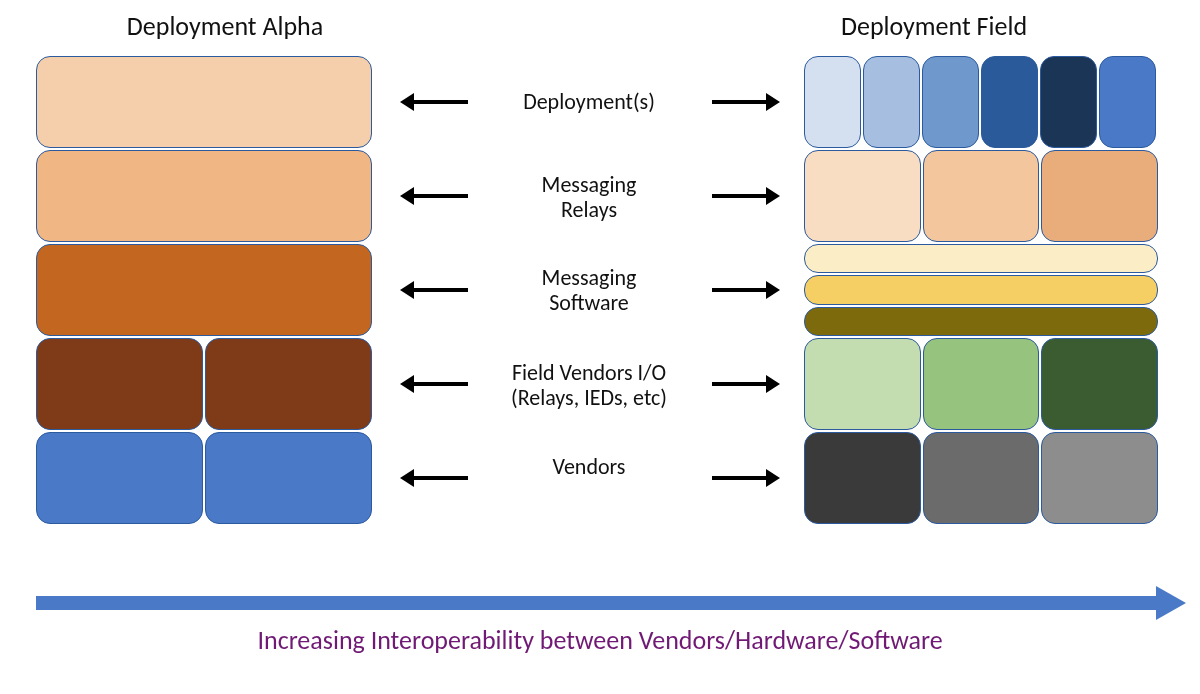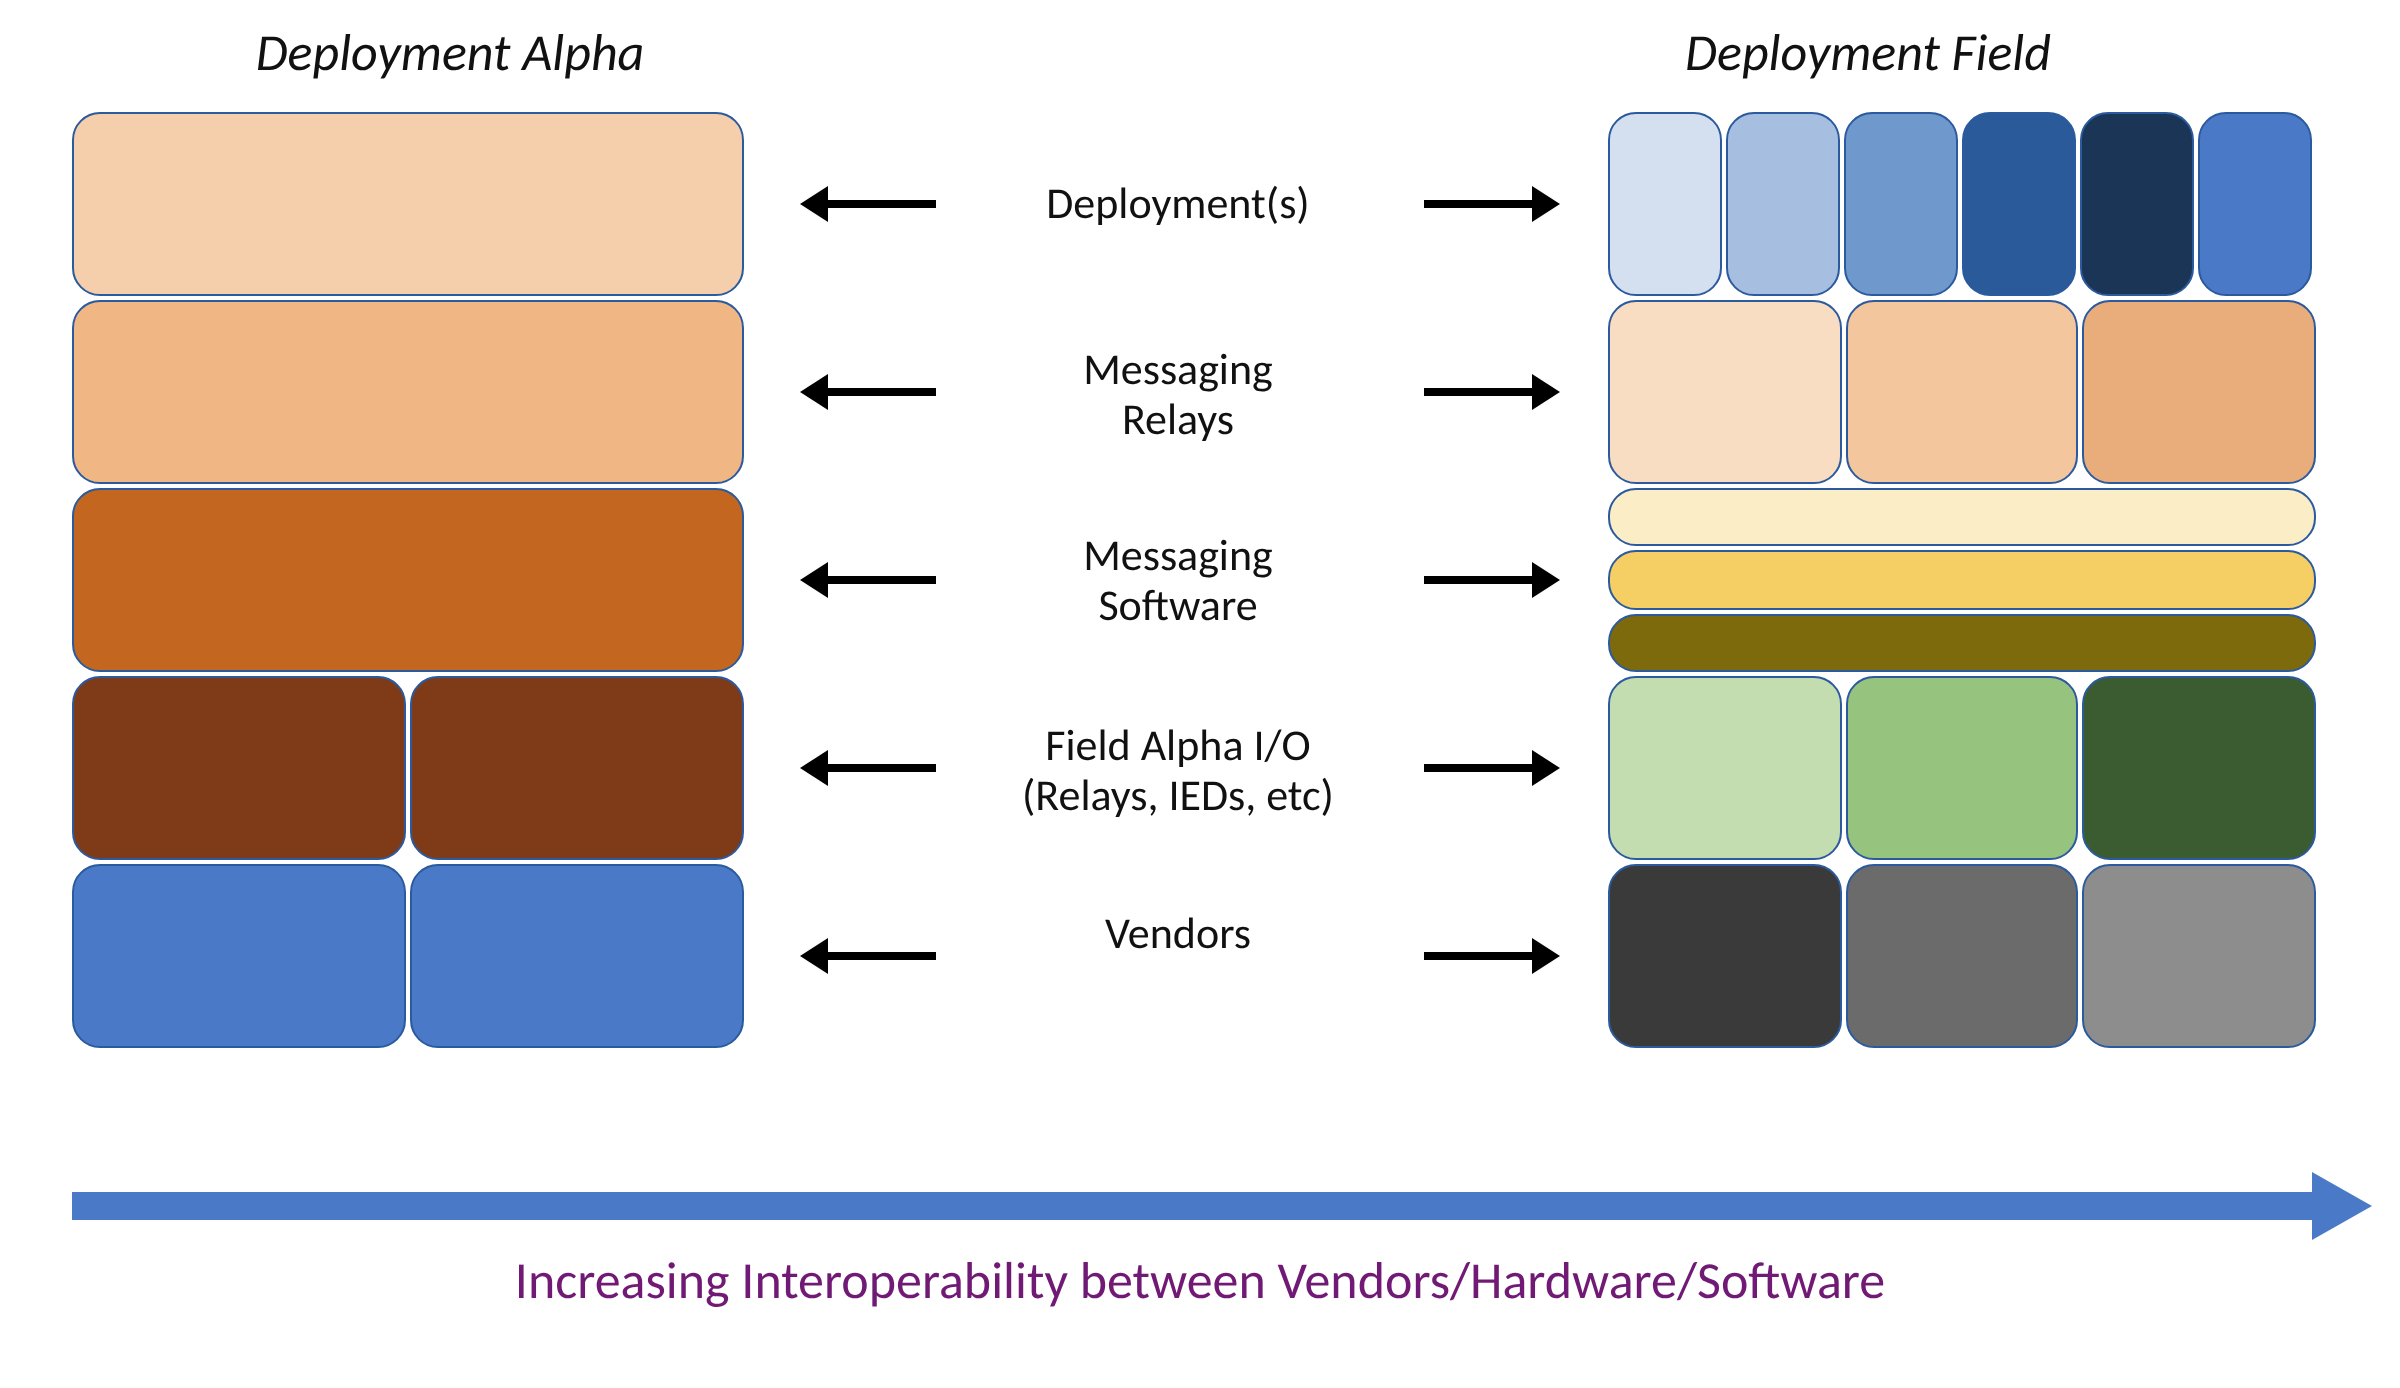--- a/index.html
+++ b/index.html
@@ -10,21 +10,20 @@
     height: 694px;
     font-family: Calibri, "Segoe UI", Arial, sans-serif;
     background: #fff;
     position: relative;
   }
   .title {
     position: absolute;
     font-size: 26px;
     color: #111;
     text-align: center;
-    font-style: italic;
   }
   .stack {
     position: absolute;
     display: flex;
     flex-direction: column;
     gap: 2px;
   }
   .row {
     display: flex;
     gap: 2px;
@@ -171,21 +170,21 @@
 <div class="center-label" style="left:474px; top:89px; width:230px;">Deployment(s)</div>
 <div class="center-label" style="left:474px; top:172px; width:230px;">
   <span>Messaging</span><br>
   <span>Relays</span>
 </div>
 <div class="center-label" style="left:474px; top:265px; width:230px;">
   <span>Messaging</span><br>
   <span>Software</span>
 </div>
 <div class="center-label" style="left:474px; top:360px; width:230px;">
-  <span>Field Alpha I/O</span><br>
+  <span>Field Vendors I/O</span><br>
   <span>(Relays, IEDs, etc)</span>
 </div>
 <div class="center-label" style="left:474px; top:454px; width:230px;">
   <span>Vendors</span><br>
 </div>
 
 <div class="arrow left" style="left:414px; top:100px; width:54px;"></div>
 <div class="arrow left" style="left:414px; top:194px; width:54px;"></div>
 <div class="arrow left" style="left:414px; top:288px; width:54px;"></div>
 <div class="arrow left" style="left:414px; top:382px; width:54px;"></div>

